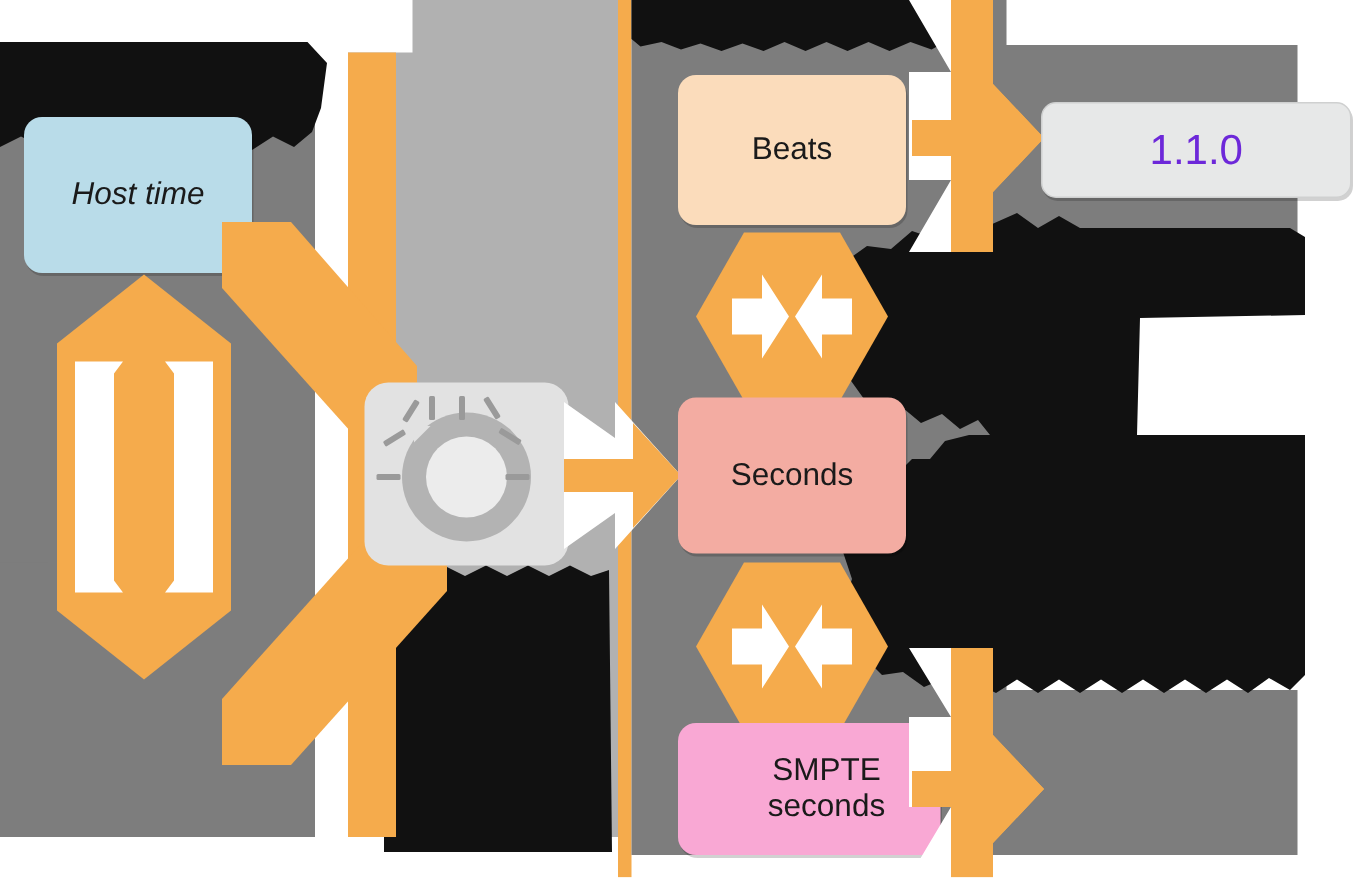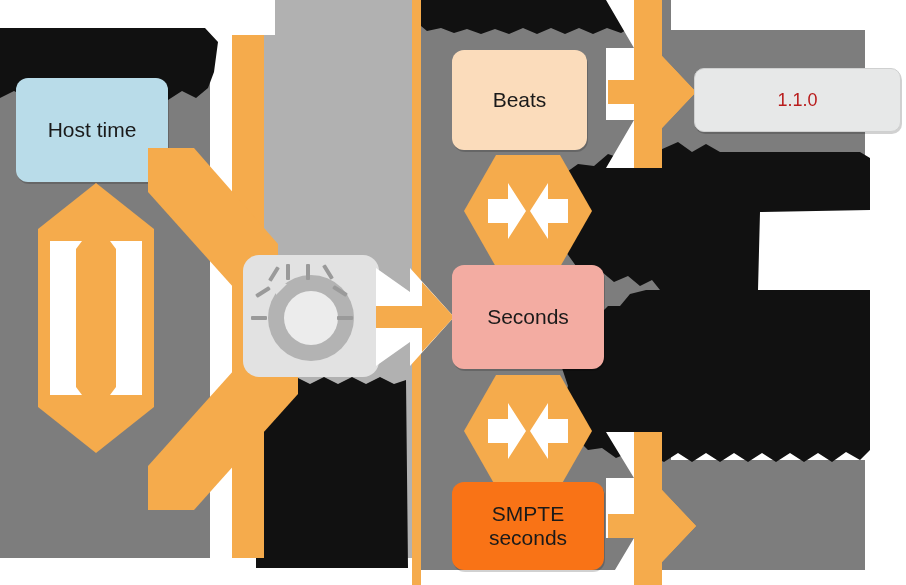--- a/index.html
+++ b/index.html
@@ -24,21 +24,21 @@
     font-size:21px;
     color:#1a1a1a;
     line-height:1.15;
     box-shadow:1px 2px 0 rgba(0,0,0,0.18);
     white-space:pre-line;
   }
   .valuebox{
     position:absolute;
     border-radius:10px;
     display:flex;align-items:center;justify-content:center;
-    font-size:18px;color:#b91c1c;
+    font-size:28px;color:#6d28d9;
     background:#e7e8e8;
     border:1px solid #cfd0d0;
     box-shadow:1px 2px 0 rgba(0,0,0,0.18);
   }
 
   
   .knob-plate{
     position:absolute;
     background:#e2e2e2;
     border-radius:16px;
@@ -106,21 +106,21 @@
   </svg>
 
   <svg class="abs" style="left:560px;top:290px;" width="310" height="215" viewBox="0 0 310 215">
     <path d="M70,4 L86,0 L120,0 L152,0 L152,0 L310,0 L310,160 L300,170 L286,162
              L272,172 L258,163 L244,172 L230,163 L216,172 L202,163 L188,172
              L174,163 L160,172 L146,163 L132,172 L118,163 L104,172 L92,166
              L80,172 L68,163 L56,168 L42,158 L28,160 L16,148 L6,132 L2,114
              L8,96 L2,78 L10,60 L4,44 L18,30 L34,30 L48,16 L60,16 Z" fill="#111111"></path>
   </svg>
 
-  <div class="box" style="left:16px;top:78px;width:152px;height:104px;background:#b9dce9;">
+  <div class="box" style="left:16px;top:78px;width:152px;height:104px;background:#b9dce9;font-style:italic;">
     <span>Host time</span>
   </div>
 
   <svg class="abs" style="left:36px;top:183px;" width="120" height="270" viewBox="0 0 120 270">
     <path d="M60,0 L118,46 L118,224 L60,270 L2,224 L2,46 Z" fill="#f5ab4c"></path>
     <path d="M14,58 L46,58 L40,66 L40,204 L46,212 L14,212 Z" fill="#ffffff"></path>
     <path d="M106,58 L74,58 L80,66 L80,204 L74,212 L106,212 Z" fill="#ffffff"></path>
   </svg>
 
 
@@ -146,41 +146,41 @@
   <div class="tick" style="left:306px;top:264px;width:4px;height:16px;"></div>
   <div class="tick" style="left:320px;top:270px;width:16px;height:4px;transform:rotate(58deg);"></div>
   <div class="tick" style="left:332px;top:289px;width:16px;height:4px;transform:rotate(32deg);"></div>
   <div class="tick" style="left:337px;top:316px;width:16px;height:4px;"></div>
 
   <svg class="abs" style="left:376px;top:268px;" width="78" height="98" viewBox="0 0 78 98">
     <path d="M0,0 L34,24 L34,0 L78,49 L34,98 L34,74 L0,98 Z" fill="#ffffff"></path>
     <path d="M0,38 L46,38 L46,14 L78,49 L46,84 L46,60 L0,60 Z" fill="#f5ab4c"></path>
   </svg>
 
-  <div class="box" style="left:452px;top:50px;width:135px;height:100px;background:#fbdcbb;text-align:right;">
+  <div class="box" style="left:452px;top:50px;width:152px;height:100px;background:#fbdcbb;text-align:right;">
     <span>Beats</span>
   </div>
 
   <svg class="abs" style="left:464px;top:155px;" width="128" height="112" viewBox="0 0 128 112">
     <path d="M32,0 L96,0 L128,56 L96,112 L32,112 L0,56 Z" fill="#f5ab4c"></path>
     <path d="M24,44 L44,44 L44,28 L62,56 L44,84 L44,68 L24,68 Z" fill="#ffffff"></path>
     <path d="M104,44 L84,44 L84,28 L66,56 L84,84 L84,68 L104,68 Z" fill="#ffffff"></path>
   </svg>
 
   <div class="box" style="left:452px;top:265px;width:152px;height:104px;background:#f3aca2;">
     <span>Seconds</span>
   </div>
 
   <svg class="abs" style="left:464px;top:375px;" width="128" height="112" viewBox="0 0 128 112">
     <path d="M32,0 L96,0 L128,56 L96,112 L32,112 L0,56 Z" fill="#f5ab4c"></path>
     <path d="M24,44 L44,44 L44,28 L62,56 L44,84 L44,68 L24,68 Z" fill="#ffffff"></path>
     <path d="M104,44 L84,44 L84,28 L66,56 L84,84 L84,68 L104,68 Z" fill="#ffffff"></path>
   </svg>
 
-  <div class="box" style="left:452px;top:482px;width:152px;height:88px;background:#f97316;">
+  <div class="box" style="left:452px;top:482px;width:152px;height:88px;background:#f9a8d4;padding-left:23px;">
     <span>SMPTE
 seconds</span>
   </div>
 
   <svg class="abs" style="left:600px;top:0px;" width="96" height="168" viewBox="0 0 96 168">
     <path d="M6,0 L58,0 L58,58 L58,58 L58,110 L58,168 L6,168 L34,120 L6,120
              L6,48 L34,48 Z" fill="#ffffff"></path>
     <path d="M34,0 L62,0 L62,74 L62,56 L96,92 L62,128 L62,168 L34,168 Z" fill="#f5ab4c"></path>
     <path d="M8,80 L62,80 L62,56 L96,92 L62,128 L62,104 L8,104 Z" fill="#f5ab4c"></path>
   </svg>

